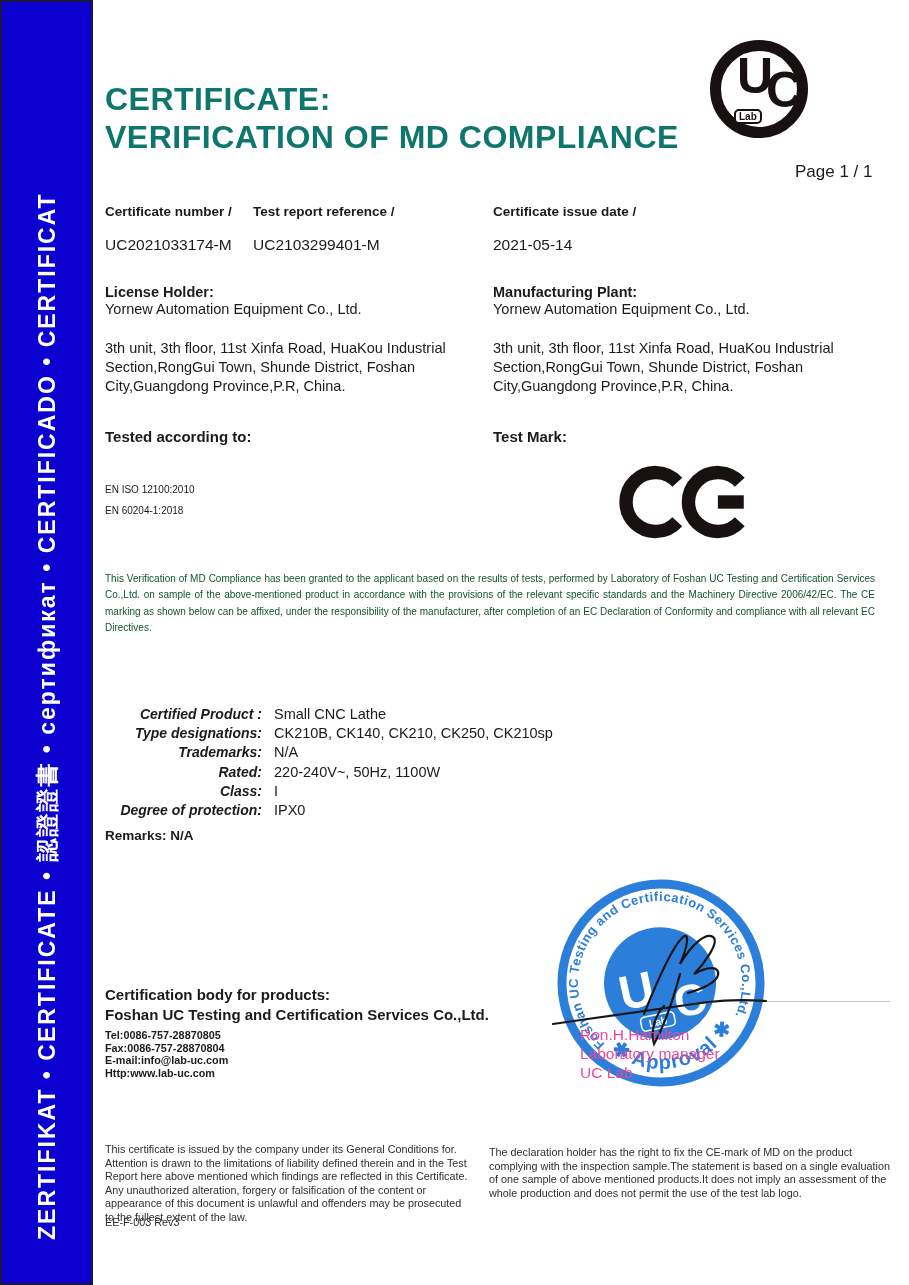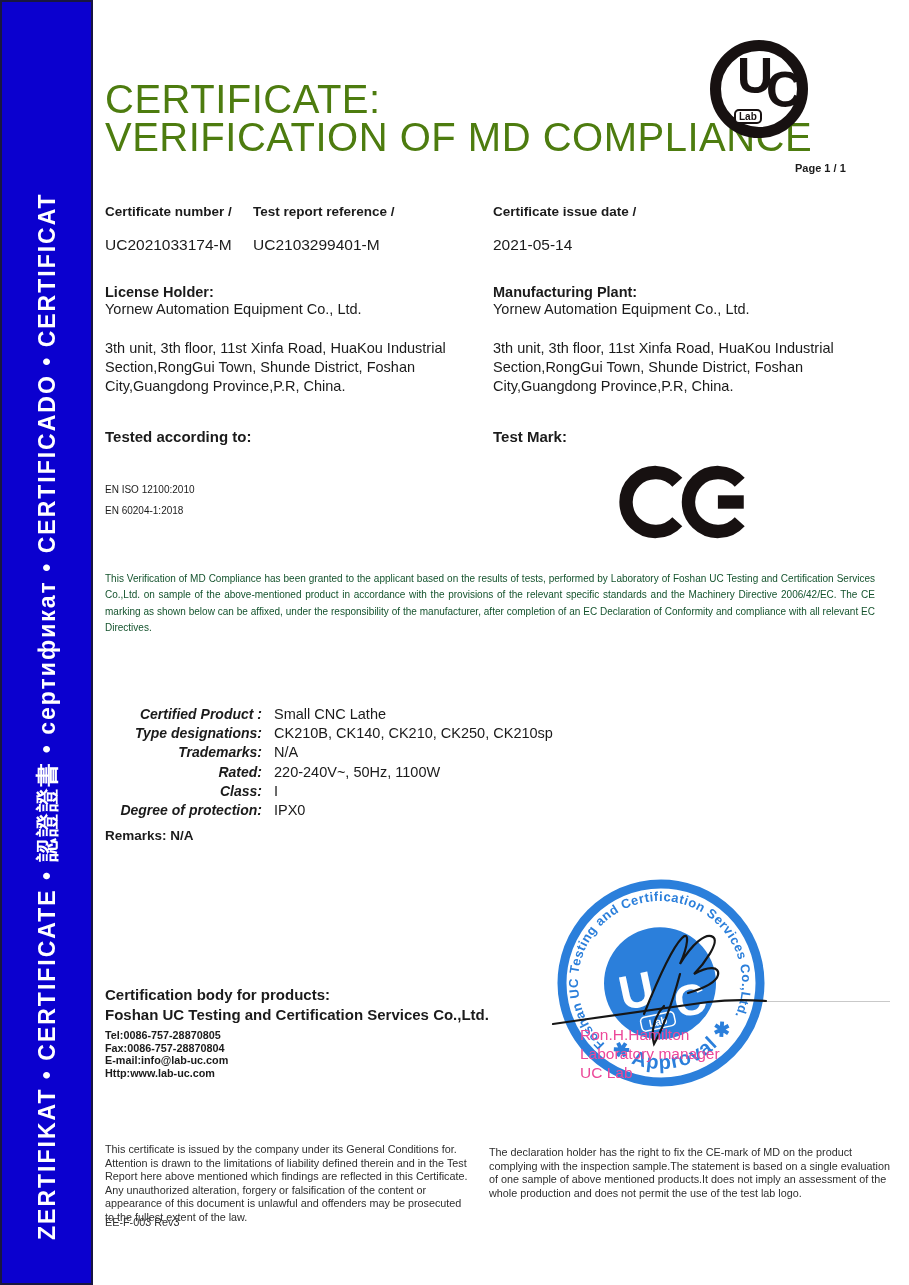--- a/index.html
+++ b/index.html
@@ -9,29 +9,29 @@
 
   
   .sidebar { position:absolute; left:0; top:0; width:93px; height:1285px;
              background:var(--sidebar-color,#0b00cf); border:2px solid #181641; }
   .sidebar-text { position:absolute; left:30px; top:1238px;
                   transform:rotate(-90deg); transform-origin:0 0;
                   white-space:nowrap; font-size:23px; font-weight:bold;
                   letter-spacing:2px; color:#ffffff; }
 
   
-  .title { position:absolute; left:105px; top:80px; font-size:40px; font-weight:normal;
-           line-height:38px; color:#4d7c0f; letter-spacing:0.5px; }
+  .title { position:absolute; left:105px; top:80px; font-size:32px; font-weight:bold;
+           line-height:38px; color:#0f766e; letter-spacing:0.5px; }
   .uc-logo { position:absolute; left:710px; top:40px; width:98px; height:98px;
              border:11px solid #171111; border-radius:50%; background:#fff; }
   .uc-logo .u { position:absolute; left:16px; top:-4px; font-size:50px; font-weight:bold; color:#171111; }
   .uc-logo .c { position:absolute; left:45px; top:10px; font-size:50px; font-weight:bold; color:#171111; }
   .uc-logo .lab { position:absolute; left:13px; top:58px; font-size:10px; font-weight:bold;
                   color:#171111; border:2px solid #171111; border-radius:5px; padding:0 3px; background:#fff; }
-  .page-label { position:absolute; left:795px; top:162px; font-size:11px; font-weight:bold; }
+  .page-label { position:absolute; left:795px; top:162px; font-size:17px; font-weight:normal; }
 
   
   .meta-label { position:absolute; top:204px; font-size:13.5px; font-weight:bold; }
   .meta-value { position:absolute; top:236px; font-size:15.5px; }
   .col1 { left:105px; } .col2 { left:253px; } .col3 { left:493px; }
 
   
   .block-label { font-size:14.5px; font-weight:bold; }
   .holder { position:absolute; left:105px; top:284px; width:375px; }
   .plant  { position:absolute; left:493px; top:284px; width:375px; }

